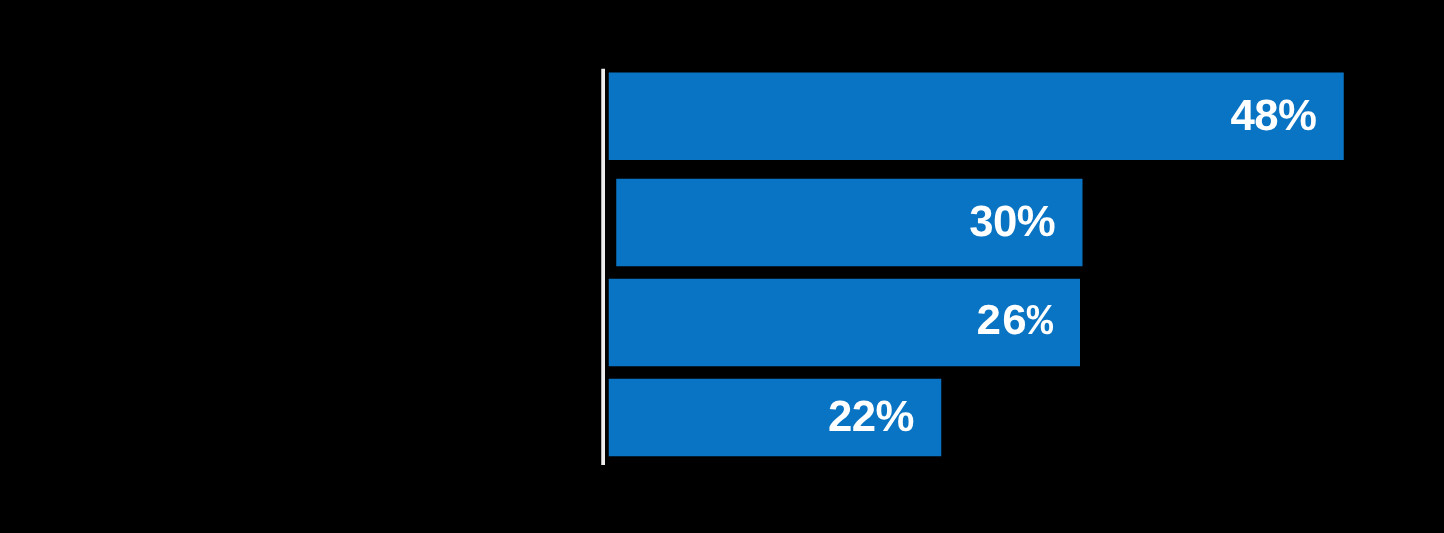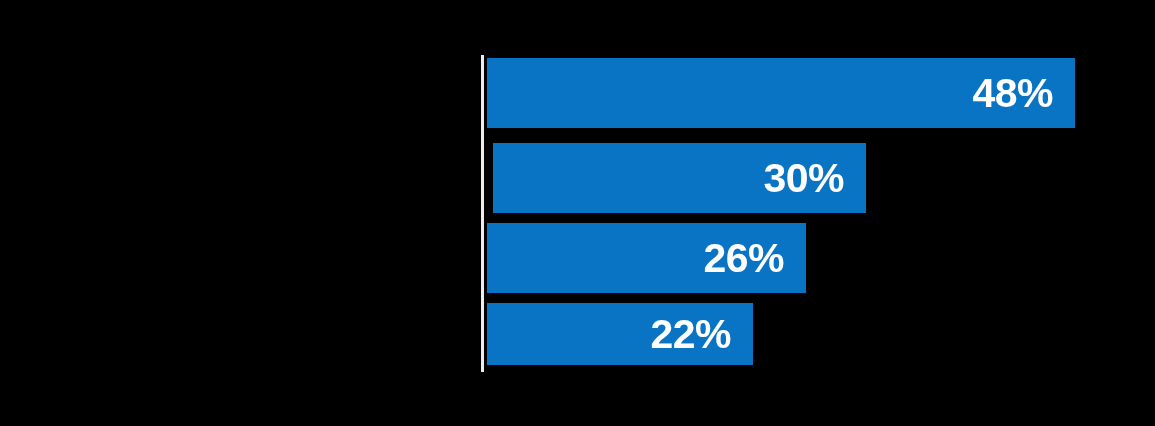--- a/index.html
+++ b/index.html
@@ -66,21 +66,21 @@
     top: 0;
     height: 100%;
     background: #0A74C4;
     box-sizing: border-box;
     display: flex;
     align-items: center;
     justify-content: flex-end;
   }
   .bar-value-label {
     color: #FFFFFF;
-    font-size: 41px;
+    font-size: 35px;
     font-weight: bold;
     letter-spacing: -0.5px;
     padding-right: 22px;
     white-space: nowrap;
   }
 </style>
 </head>
 <body>
 
 <div id="chart-canvas">
@@ -102,21 +102,21 @@
       </div>
     </div>
 
     <div class="bar-row" style="top:88px;">
       <div class="bar" style="width:373px;margin-left:6px;">
         <span class="bar-value-label">30%</span>
       </div>
     </div>
 
     <div class="bar-row" style="top:168px;">
-      <div class="bar" style="width:319px;">
+      <div class="bar" style="width:377px;font-family:Liberation Mono, monospace;">
         <span class="bar-value-label">26%</span>
       </div>
     </div>
 
     <div class="bar-row" style="top:248px; height:62px;">
       <div class="bar" style="width:266px;padding-left:42px;">
         <span class="bar-value-label">22%</span>
       </div>
     </div>
 

